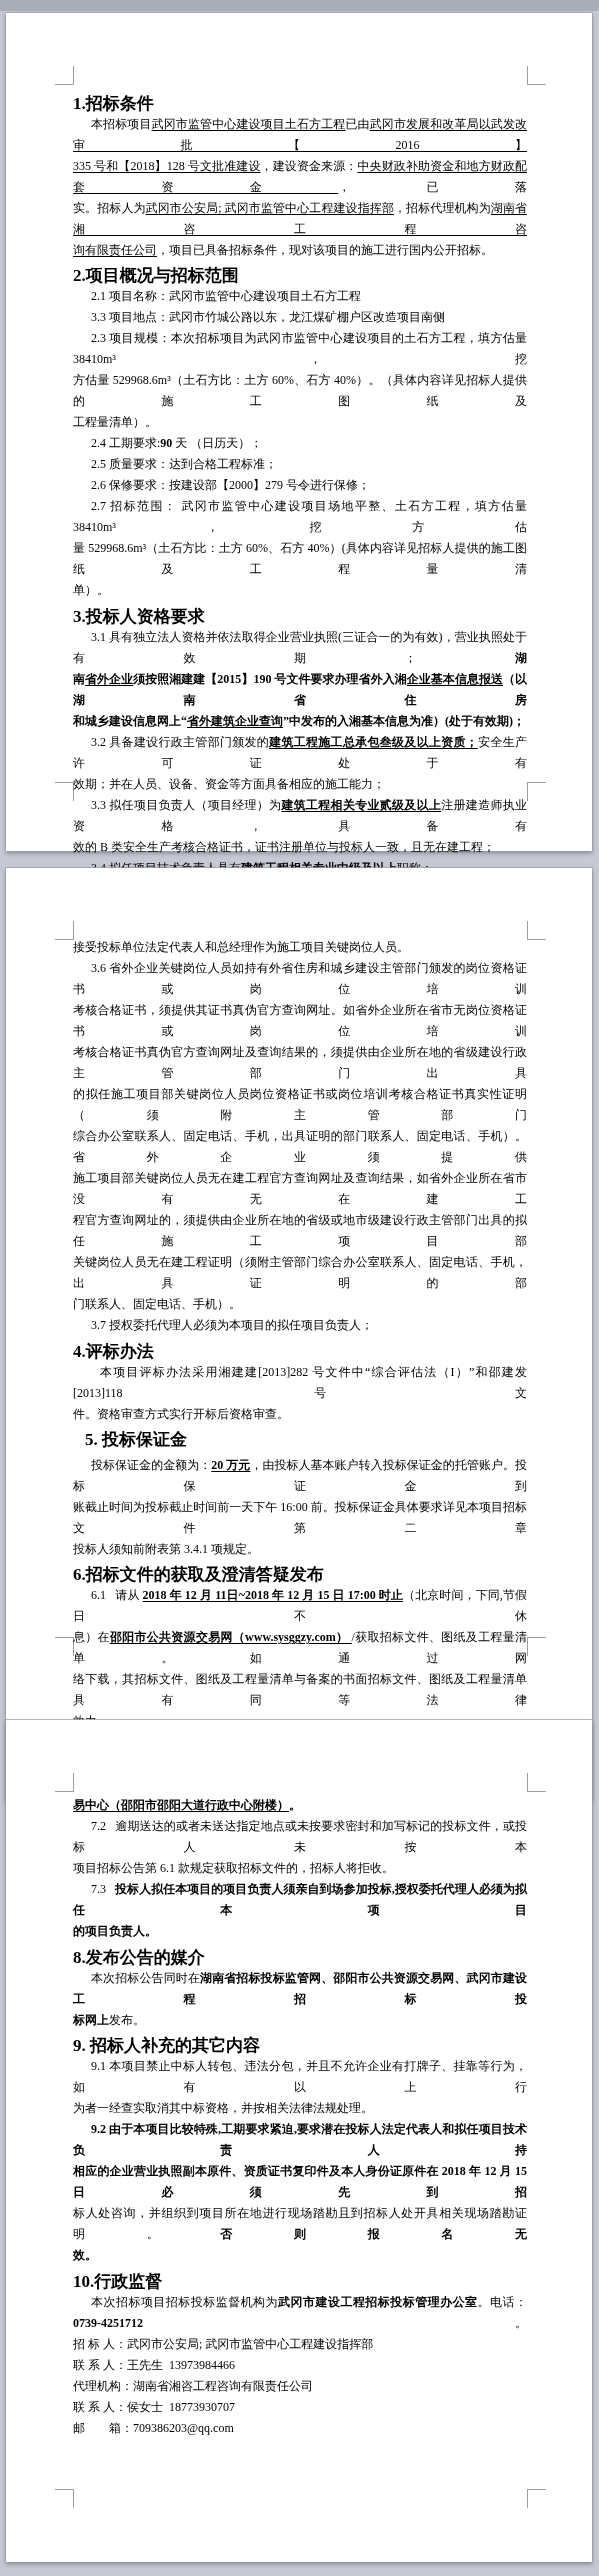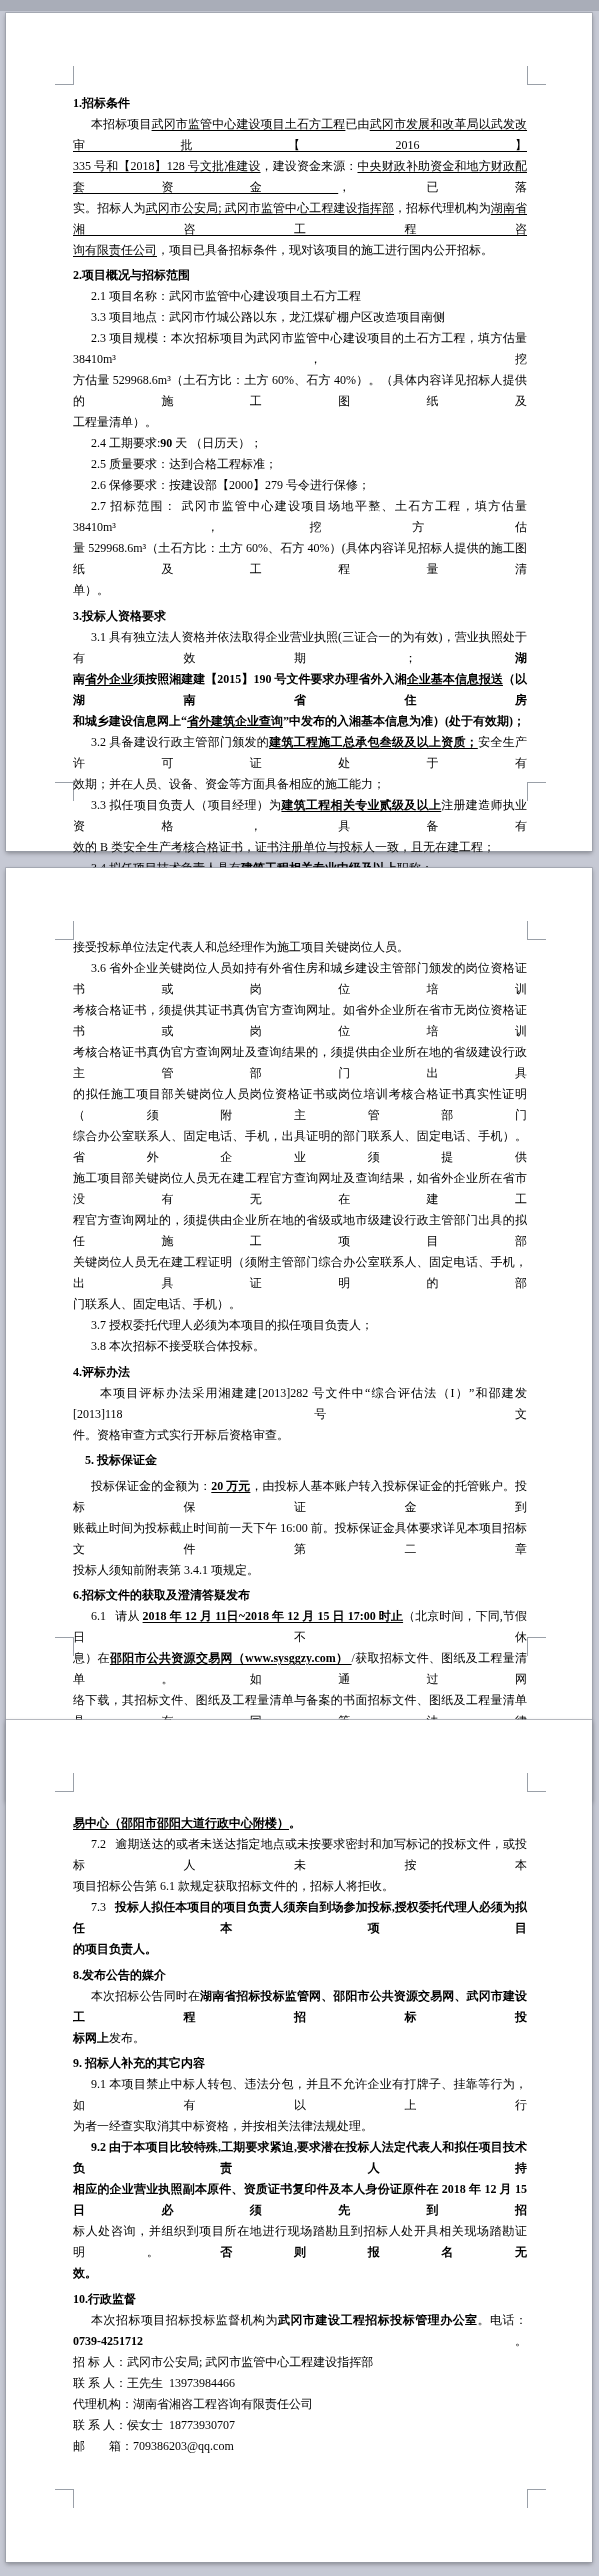--- a/index.html
+++ b/index.html
@@ -17,29 +17,29 @@
   .p2{top:868px;height:933px;}
   .p3{top:1720px;height:842px;}
   .mk{position:absolute;width:18px;height:18px;}
   .mk.tl{left:49px;top:53px;border-right:0.7px solid #9aa0a8;border-bottom:0.7px solid #9aa0a8;}
   .mk.tr{left:521px;top:53px;border-left:0.7px solid #9aa0a8;border-bottom:0.7px solid #9aa0a8;}
   .mk.bl{left:49px;top:769px;border-right:0.7px solid #9aa0a8;border-top:0.7px solid #9aa0a8;}
   .mk.br{left:521px;top:769px;border-left:0.7px solid #9aa0a8;border-top:0.7px solid #9aa0a8;}
   .content{position:absolute;left:67px;width:454px;color:#000;}
   .p1 .content{top:75px;}
   .p2 .content{top:69px;}
-  .p3 .content{top:75px;margin-top:18px;}
+  .p3 .content{top:75px;}
   .line{
     font-size:12px;line-height:21px;white-space:pre-wrap;
     text-align:left;
   }
   .line.full{text-align:justify;text-align-last:justify;}
   .line.ind1{text-indent:18px;}
   .line.ind2{text-indent:27px;}
-  .h{font-weight:bold;margin-top:4.5px;font-size:12px;}
+  .h{font-weight:bold;margin-top:4.5px;font-size:17px;}
   .h.mb{margin-bottom:4.5px;margin-left:12px;}
   .b{font-weight:bold;text-align:center;}
   .u{text-decoration:underline;text-underline-offset:2.2px;}
 </style>
 </head>
 <body>
 
 <div class="top-strip"></div>
 
 <div class="page p1">
@@ -95,21 +95,20 @@
       <div class="line full ind1"><span>3.6 省外企业关键岗位人员如持有外省住房和城乡建设主管部门颁发的岗位资格证书或岗位培训</span></div>
       <div class="line full"><span>考核合格证书，须提供其证书真伪官方查询网址。如省外企业所在省市无岗位资格证书或岗位培训</span></div>
       <div class="line full"><span>考核合格证书真伪官方查询网址及查询结果的，须提供由企业所在地的省级建设行政主管部门出具</span></div>
       <div class="line full"><span>的拟任施工项目部关键岗位人员岗位资格证书或岗位培训考核合格证书真实性证明（须附主管部门</span></div>
       <div class="line full"><span>综合办公室联系人、固定电话、手机，出具证明的部门联系人、固定电话、手机）。省外企业须提供</span></div>
       <div class="line full"><span>施工项目部关键岗位人员无在建工程官方查询网址及查询结果，如省外企业所在省市没有无在建工</span></div>
       <div class="line full"><span>程官方查询网址的，须提供由企业所在地的省级或地市级建设行政主管部门出具的拟任施工项目部</span></div>
       <div class="line full"><span>关键岗位人员无在建工程证明（须附主管部门综合办公室联系人、固定电话、手机，出具证明的部</span></div>
       <div class="line"><span>门联系人、固定电话、手机）。</span></div>
       <div class="line ind1"><span>3.7 授权委托代理人必须为本项目的拟任项目负责人；</span></div>
-      <div class="line ind1"><span>3.8 本次招标不接受联合体投标。</span></div>
       <div class="line h"><span>4.评标办法</span></div>
       <div class="line full ind2"><span>本项目评标办法采用湘建建[2013]282 号文件中“综合评估法（I）”和邵建发[2013]118 号文</span></div>
       <div class="line"><span>件。资格审查方式实行开标后资格审查。</span></div>
       <div class="line h mb"><span>5. 投标保证金</span></div>
       <div class="line full ind1"><span>投标保证金的金额为：</span><span class="b u">20 万元</span><span>，由投标人基本账户转入投标保证金的托管账户。投标保证金到</span></div>
       <div class="line full"><span>账截止时间为投标截止时间前一天下午 16:00 前。投标保证金具体要求详见本项目招标文件第二章</span></div>
       <div class="line"><span>投标人须知前附表第 3.4.1 项规定。</span></div>
       <div class="line h"><span>6.招标文件的获取及澄清答疑发布</span></div>
       <div class="line full ind1"><span>6.1   请从 </span><span class="b u">2018 年 12 月 11日~2018 年 12 月 15 日 17:00 时止</span><span>（北京时间，下同,节假日不休</span></div>
       <div class="line full"><span>息）在</span><span class="b u">邵阳市公共资源交易网（www.sysggzy.com） </span><span>/获取招标文件、图纸及工程量清单。如通过网</span></div>

